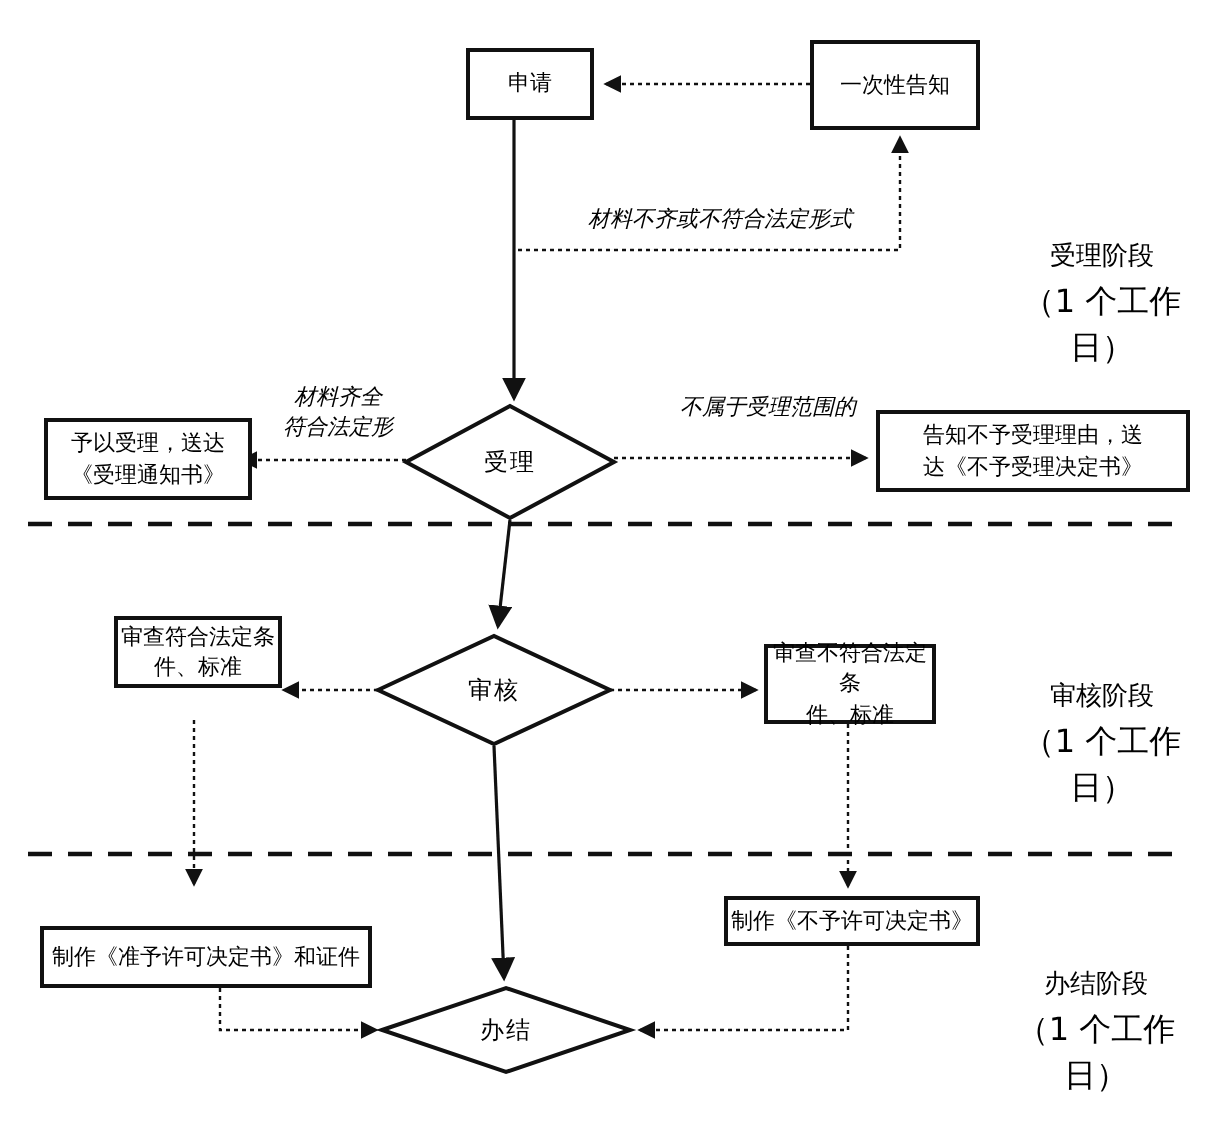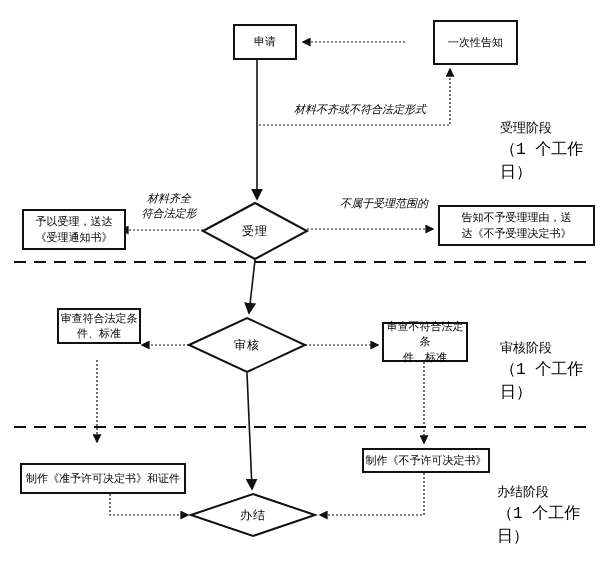--- a/index.html
+++ b/index.html
@@ -18,21 +18,21 @@
   .diamond-label{
     position:absolute;z-index:3;
     font-size:12px;text-align:center;letter-spacing:1px;
   }
   .annotation{
     position:absolute;z-index:2;
     font-size:11px;font-style:italic;text-align:center;line-height:1.35;
   }
   .stage-label{
     position:absolute;z-index:2;
-    font-size:13px;text-align:left;line-height:1.45;font-family:Liberation Mono, monospace;
+    font-size:13px;text-align:center;line-height:1.45;
   }
   .stage-label .l2{font-size:16px;}
 </style>
 </head>
 <body>
 
 <div class="canvas">
 
   <svg class="layer" width="605" height="564" viewBox="0 0 605 564">
     <defs>
@@ -67,21 +67,21 @@
       <polygon points="203,231 255,203 307,231 255,259"></polygon>
       <polygon points="189,345 247,318 305,345 247,372"></polygon>
       <polygon points="191,515 253,494 315,515 253,536"></polygon>
     </g>
   </svg>
 
   <div class="node" style="left:233px;top:24px;width:64px;height:36px;">
     <span>申请</span>
   </div>
 
-  <div class="node" style="left:405px;top:20px;width:85px;height:45px;margin-left:28px;">
+  <div class="node" style="left:405px;top:20px;width:85px;height:45px;">
     <span>一次性告知</span>
   </div>
 
   <div class="node" style="left:22px;top:209px;width:104px;height:41px;">
     <span>予以受理，送达</span>
     <span>《受理通知书》</span>
   </div>
 
   <div class="node" style="left:438px;top:205px;width:157px;height:41px;">
     <span>告知不予受理理由，送</span>

